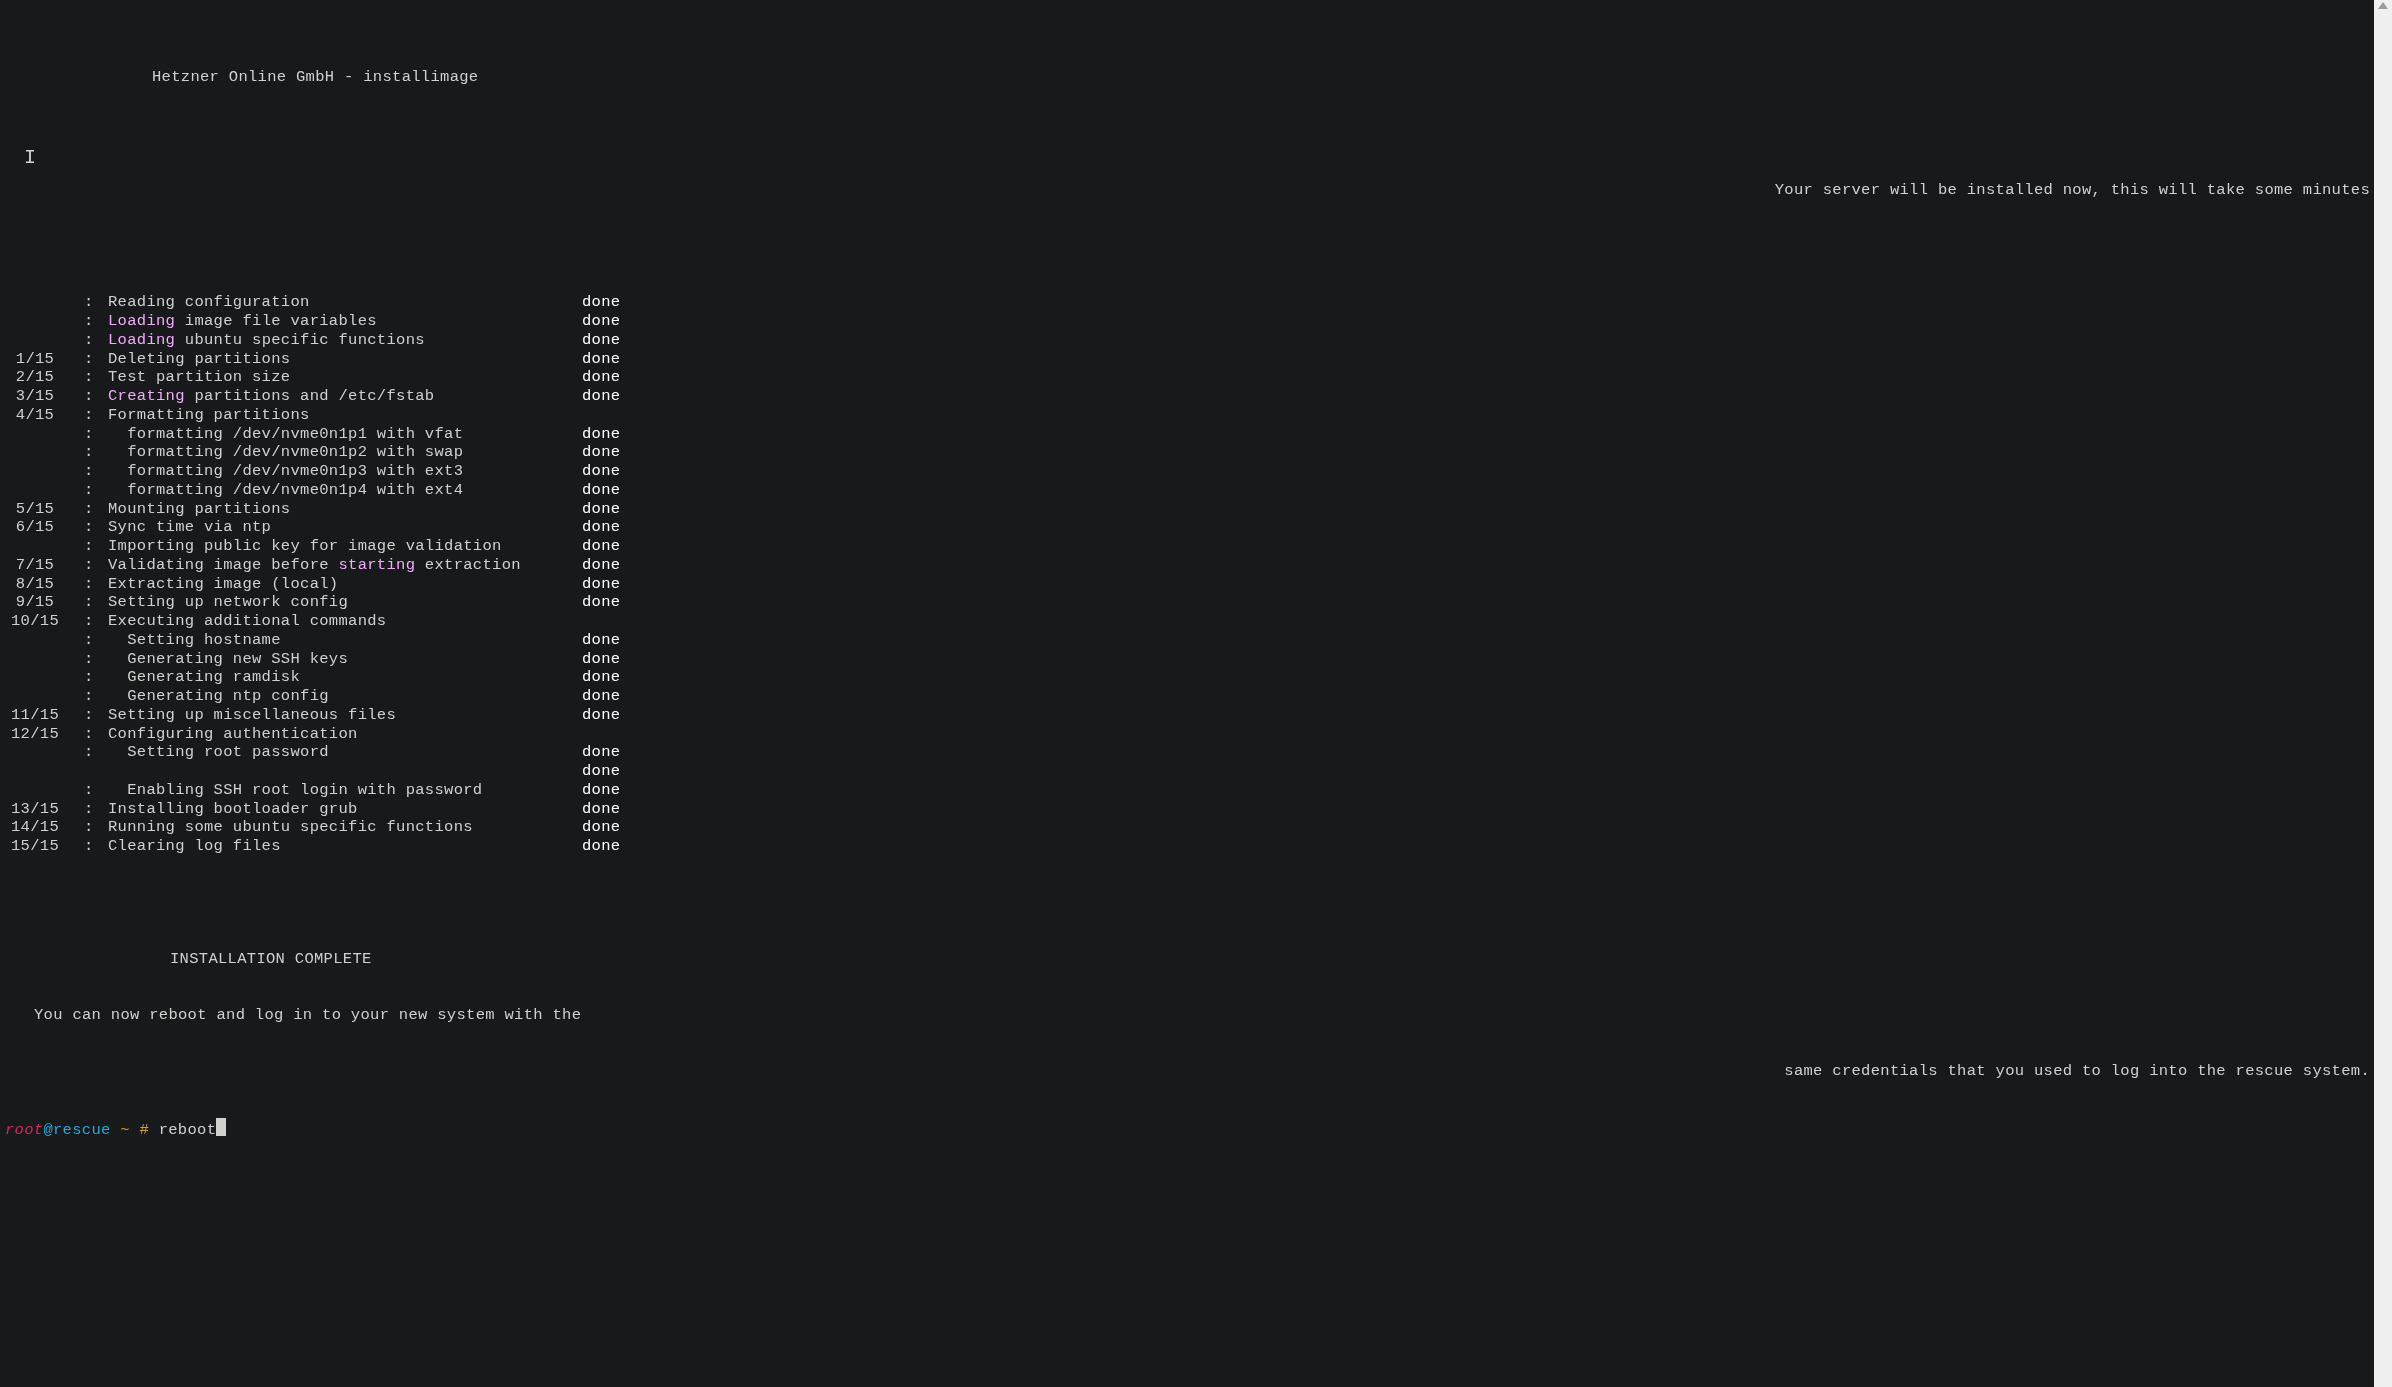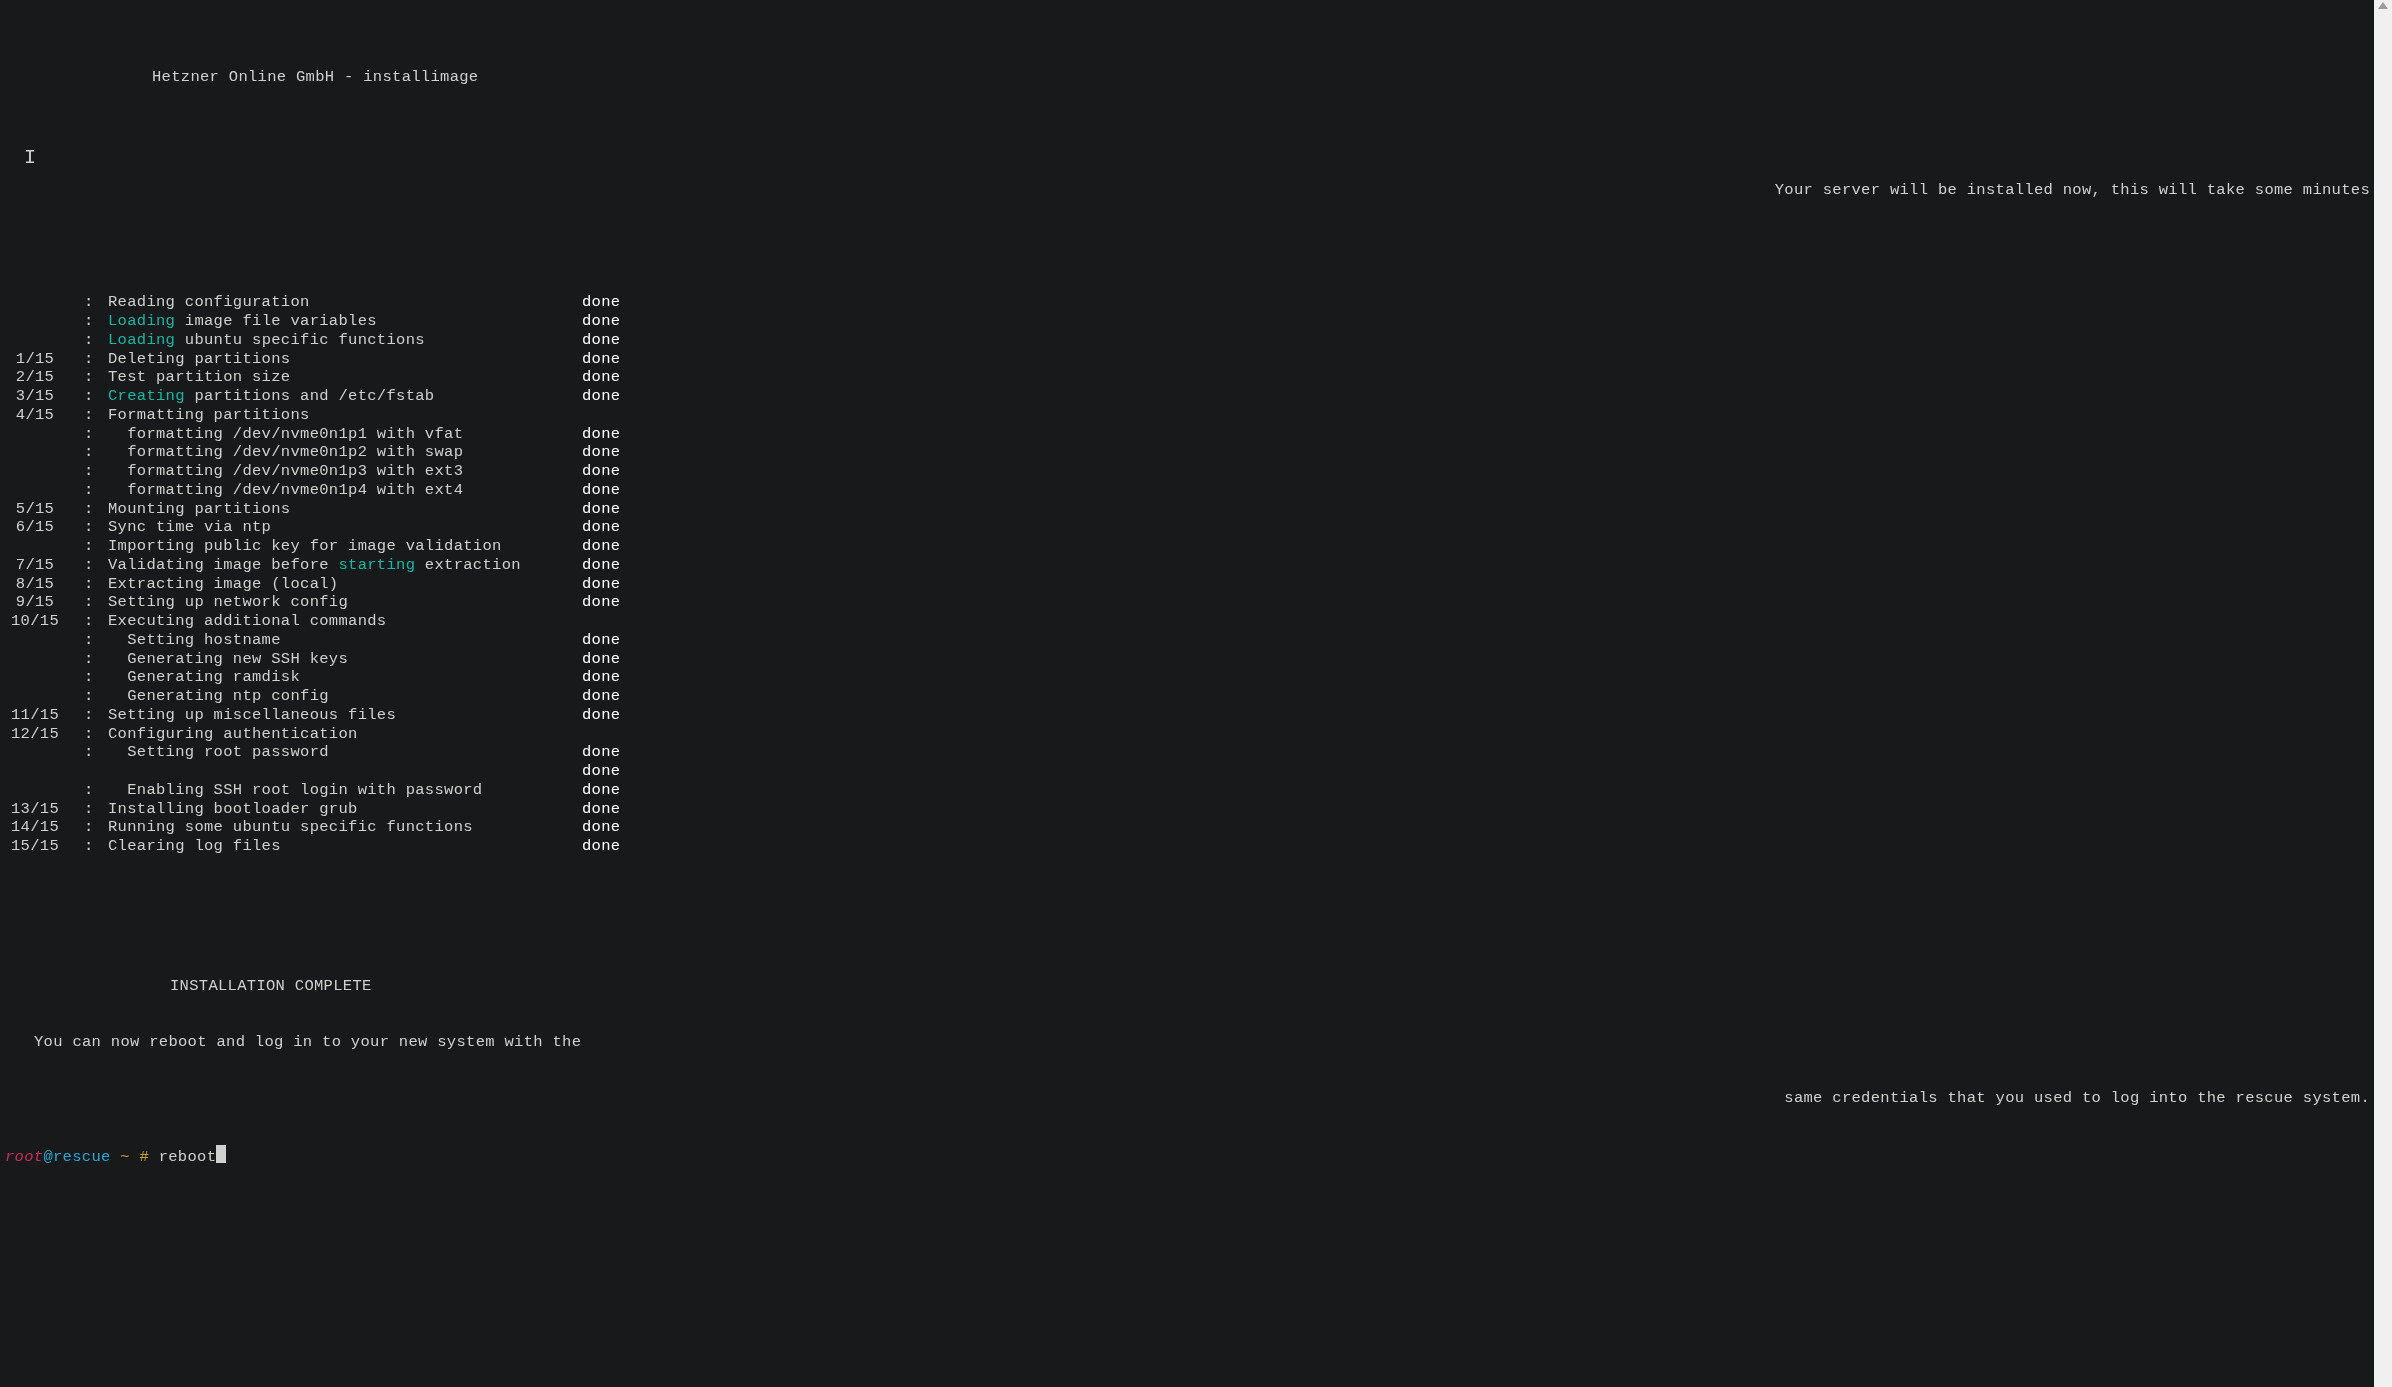--- a/index.html
+++ b/index.html
@@ -32,40 +32,40 @@
       padding-top: 2px;
     }
     .scroll-arrow-up {
       width: 0; height: 0;
       border-left: 5px solid transparent;
       border-right: 5px solid transparent;
       border-bottom: 7px solid #9c9c9c;
       margin-bottom: 2px;
     }
     .line { display: block; }
-    .hl { color: #14b8a6; }     
+    .hl { color: #f0abfc; }     
     .done { color: #ffffff; }   
     .user { color: #cc2a5a; font-style: italic; }   
     .host { color: #24a8d8; }   
     .path { color: #c9a12a; }   
     .cursor {
       display: inline-block;
       width: 10px; height: 18px;
       background: #d0d0ce;
       vertical-align: -2px;
     }
     .header-line { display: block; padding-left: 148px; }
     .intro1 { display: block; padding-left: 20px; text-align: right; }
     .intro2 { display: block; padding-left: 110px; }
     .grid-line { display: flex; }
     .col-step { width: 80px; text-align: center; padding-right: 18px; }
     .col-sep  { width: 24px; }
     .col-text { width: 474px; }
     .col-status { }
-    .complete { display: block; padding-left: 166px; margin-top: 27px; }
+    .complete { display: block; padding-left: 166px; }
     .footer1 { display: block; padding-left: 30px; }
     .footer2 { display: block; padding-left: 12px; text-align: right; }
     .prompt { display: block; padding-left: 1px; }
     .ibeam {
       position: absolute;
       left: 24px; top: 146px;
       color: #d0d0ce;
       font-size: 20px;
     }
   </style>

